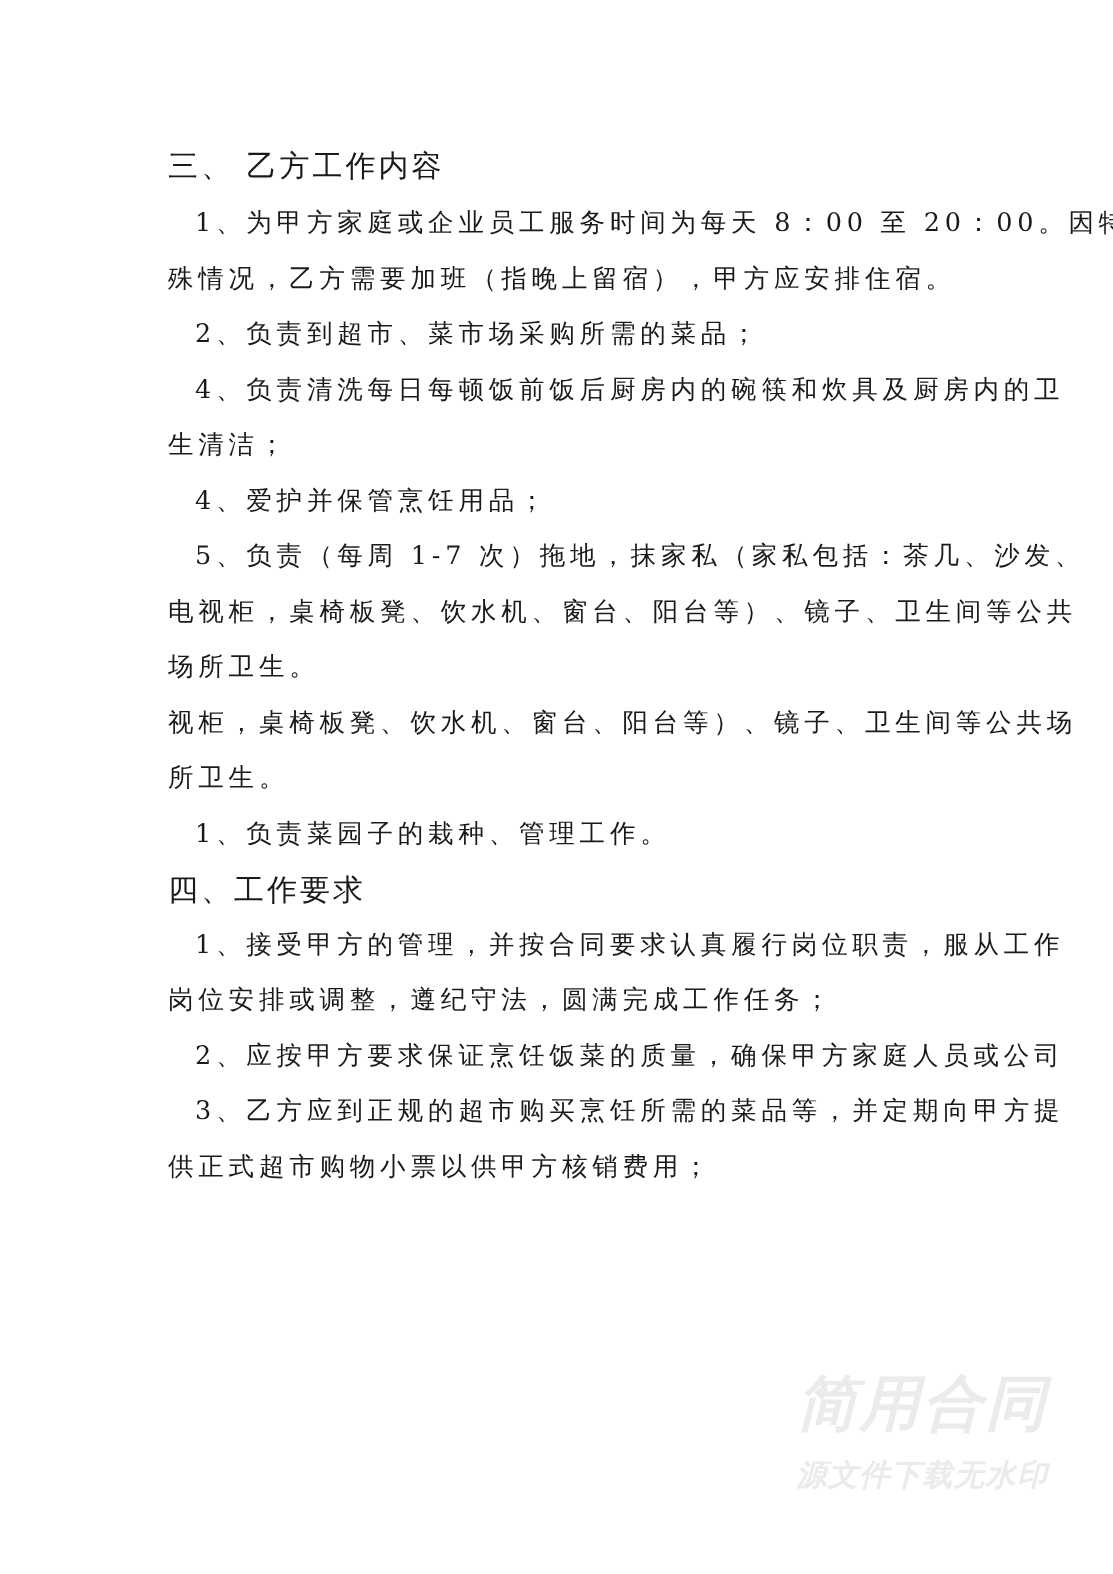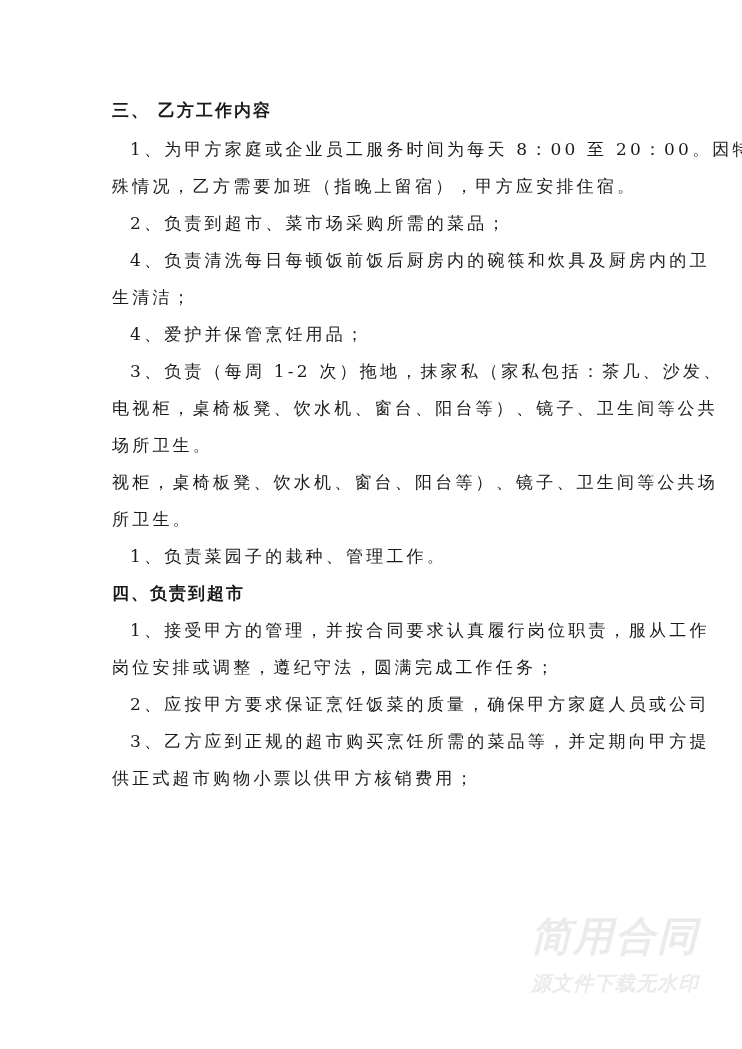--- a/index.html
+++ b/index.html
@@ -7,22 +7,22 @@
       width: 742px; height: 1049px; background: #ffffff; position: relative; overflow: hidden;
       font-family: "DejaVu Serif", "Liberation Serif", serif; color: #1a1a1a;
     }
     .page { position: absolute; left: 112px; top: 92px; width: 522px; }
     .line {
       height: 37px; line-height: 37px; font-size: 17px; white-space: nowrap;
       letter-spacing: 3.2px; overflow: visible;
     }
     .indent { padding-left: 18px; }
     .heading {
-      font-family: "DejaVu Sans", "Liberation Sans", sans-serif; font-weight: bold;
-      letter-spacing: 2px; font-size: 17px;
+      font-family: "DejaVu Sans", "Liberation Sans", sans-serif; font-weight: normal;
+      letter-spacing: 2px; font-size: 20px;
     }
     .h3 { margin-bottom: 2px; }
     .watermark { position: absolute; left: 515px; top: 912px; width: 200px; text-align: center; }
     .wm-main {
       font-family: "DejaVu Sans", sans-serif; font-weight: bold; font-style: italic;
       font-size: 40px; color: #ebebeb; letter-spacing: 2px; line-height: 48px;
     }
     .wm-sub {
       font-family: "DejaVu Sans", sans-serif; font-weight: bold; font-style: italic;
       font-size: 20px; color: #ebebeb; letter-spacing: 1px; margin-top: 10px;
@@ -32,28 +32,28 @@
 <body>
 
 <div class="page">
   <div class="line heading h3">三、  乙方工作内容</div>
   <div class="line indent">1、为甲方家庭或企业员工服务时间为每天 8：00 至 20：00。因特</div>
   <div class="line">殊情况，乙方需要加班（指晚上留宿），甲方应安排住宿。</div>
   <div class="line indent">2、负责到超市、菜市场采购所需的菜品；</div>
   <div class="line indent">4、负责清洗每日每顿饭前饭后厨房内的碗筷和炊具及厨房内的卫</div>
   <div class="line">生清洁；</div>
   <div class="line indent">4、爱护并保管烹饪用品；</div>
-  <div class="line indent">3、负责（每周 1-2 次）拖地，抹家私（家私包括：茶几、沙发、</div>
+  <div class="line indent">5、负责（每周 1-7 次）拖地，抹家私（家私包括：茶几、沙发、</div>
   <div class="line">电视柜，桌椅板凳、饮水机、窗台、阳台等）、镜子、卫生间等公共</div>
   <div class="line">场所卫生。</div>
   <div class="line">视柜，桌椅板凳、饮水机、窗台、阳台等）、镜子、卫生间等公共场</div>
   <div class="line">所卫生。</div>
   <div class="line indent">1、负责菜园子的栽种、管理工作。</div>
 
-  <div class="line heading">四、负责到超市</div>
+  <div class="line heading">四、工作要求</div>
   <div class="line indent">1、接受甲方的管理，并按合同要求认真履行岗位职责，服从工作</div>
   <div class="line">岗位安排或调整，遵纪守法，圆满完成工作任务；</div>
   <div class="line indent">2、应按甲方要求保证烹饪饭菜的质量，确保甲方家庭人员或公司</div>
   <div class="line indent">3、乙方应到正规的超市购买烹饪所需的菜品等，并定期向甲方提</div>
   <div class="line">供正式超市购物小票以供甲方核销费用；</div>
 </div>
 
 <div class="watermark">
   <div class="wm-main">简用合同</div>
   <div class="wm-sub">源文件下载无水印</div>

